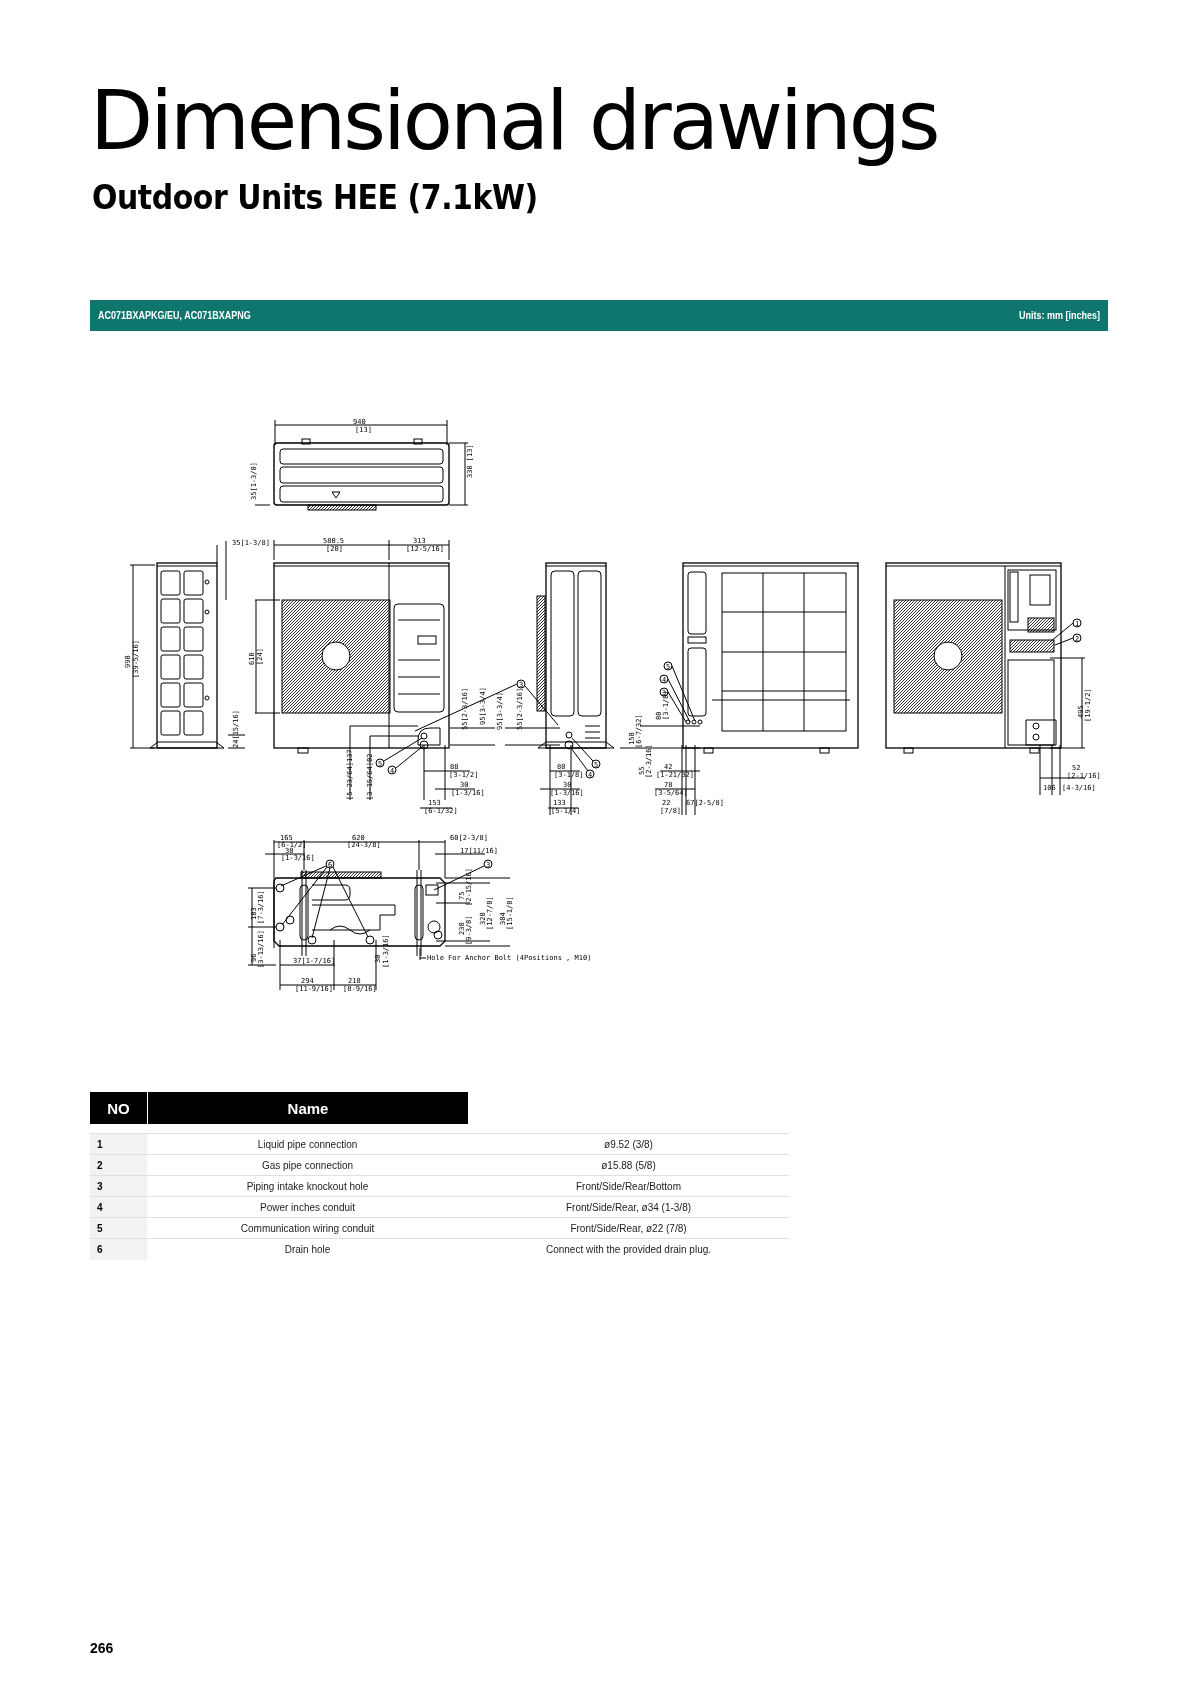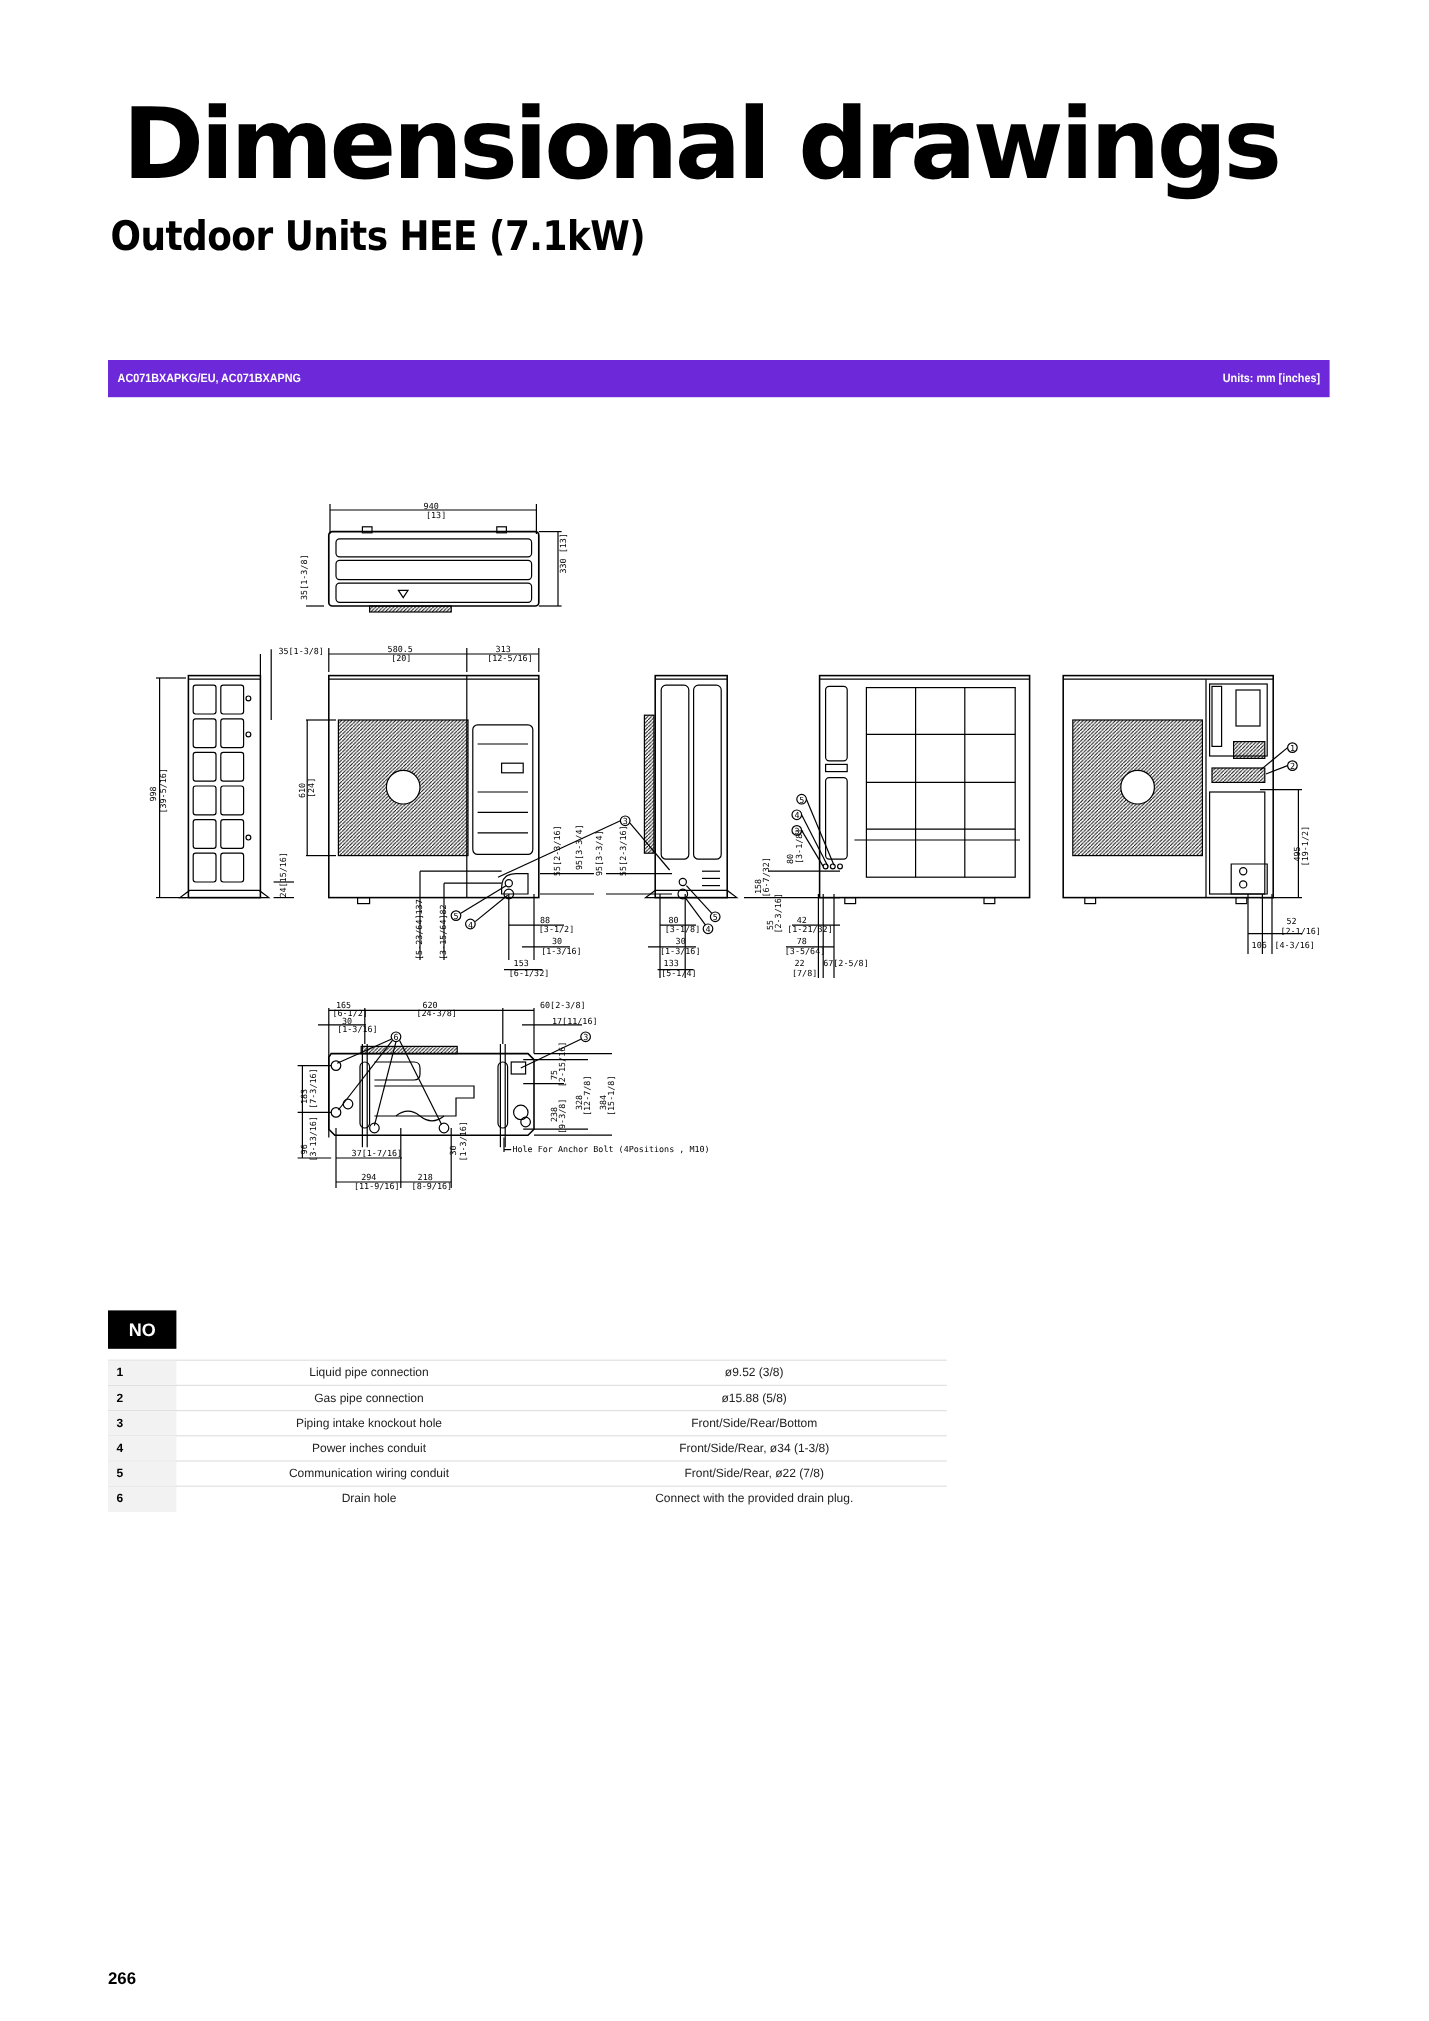--- a/index.html
+++ b/index.html
@@ -1,22 +1,22 @@
 <!DOCTYPE html>
 <html><head>
 <meta charset="utf-8">
 <style>
   * { box-sizing: border-box; margin: 0; padding: 0; }
   html, body { width: 1191px; height: 1684px; background: #ffffff; }
   body { position: relative; font-family: "Liberation Sans", "DejaVu Sans", sans-serif; color: #000; overflow: hidden; }
 
-  .page-title { position: absolute; left: 90px; top: 80px; font-size: 82px; font-weight: 700; letter-spacing: -3px; line-height: 1; font-family: "DejaVu Sans", sans-serif; margin-left: 12px; }
+  .page-title { position: absolute; left: 90px; top: 80px; font-size: 82px; font-weight: 400; letter-spacing: -3px; line-height: 1; font-family: "DejaVu Sans", sans-serif; }
   .page-subtitle { position: absolute; left: 92px; top: 180px; font-size: 34px; font-weight: 700; letter-spacing: -0.5px; line-height: 1; font-family: "DejaVu Sans", sans-serif; transform: scaleX(0.88); transform-origin: left top; }
 
-  .model-bar { position: absolute; left: 90px; top: 300px; width: 1018px; height: 31px; background: #6d28d9; color: #fff; display: flex; align-items: center; justify-content: space-between; padding: 0 8px; font-size: 10px; font-weight: 700; }
+  .model-bar { position: absolute; left: 90px; top: 300px; width: 1018px; height: 31px; background: #0f766e; color: #fff; display: flex; align-items: center; justify-content: space-between; padding: 0 8px; font-size: 10px; font-weight: 700; }
   .model-bar span { transform: scaleX(0.9); display: inline-block; }
   .model-bar .units { transform-origin: right center; }
   .model-bar .models { transform-origin: left center; }
 
   .drawing { position: absolute; left: 0; top: 0; width: 1191px; height: 1416px; pointer-events: none; text-decoration: underline; }
   .drawing svg { position: absolute; left: 0; top: 0; }
   .dim { font-family: "DejaVu Sans Mono", monospace; font-size: 7px; fill: #000; }
 
   .spec-table { position: absolute; left: 90px; top: 1092px; width: 699px; }
   .spec-head { display: flex; height: 32px; }
@@ -373,20 +373,21 @@
     <line x1="420" y1="948" x2="420" y2="960"></line>
     <line x1="420" y1="958" x2="426" y2="958"></line>
     <text class="dim" stroke="none" x="427" y="960" font-size="5.5">Hole For Anchor Bolt (4Positions , M10)</text>
   </g>
 </svg>
 </div>
 
 <div class="spec-table">
   <div class="spec-head">
     <div class="c-no">NO</div>
+    <div class="c-name">Name</div>
   </div>
   <div class="spec-gap"></div>
   <div class="spec-row">
     <div class="c-no">1</div>
     <div class="c-name">Liquid pipe connection</div>
     <div class="c-desc">ø9.52 (3/8)</div>
   </div>
   <div class="spec-row">
     <div class="c-no">2</div>
     <div class="c-name">Gas pipe connection</div>

